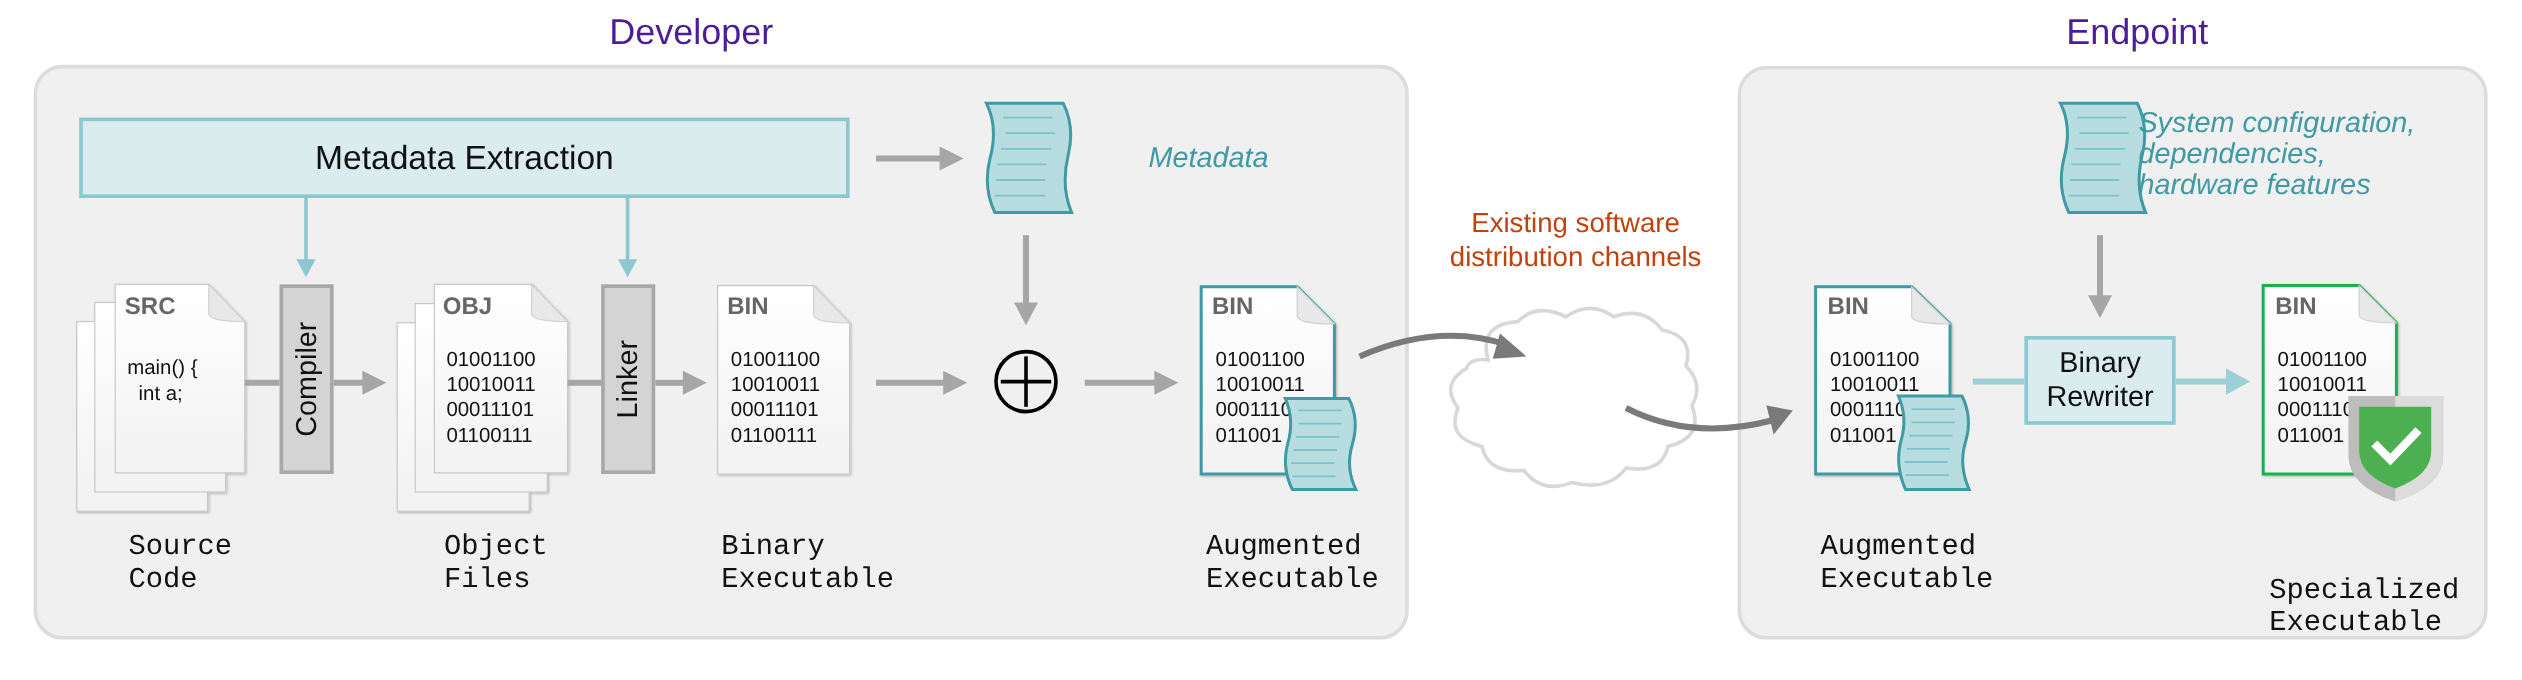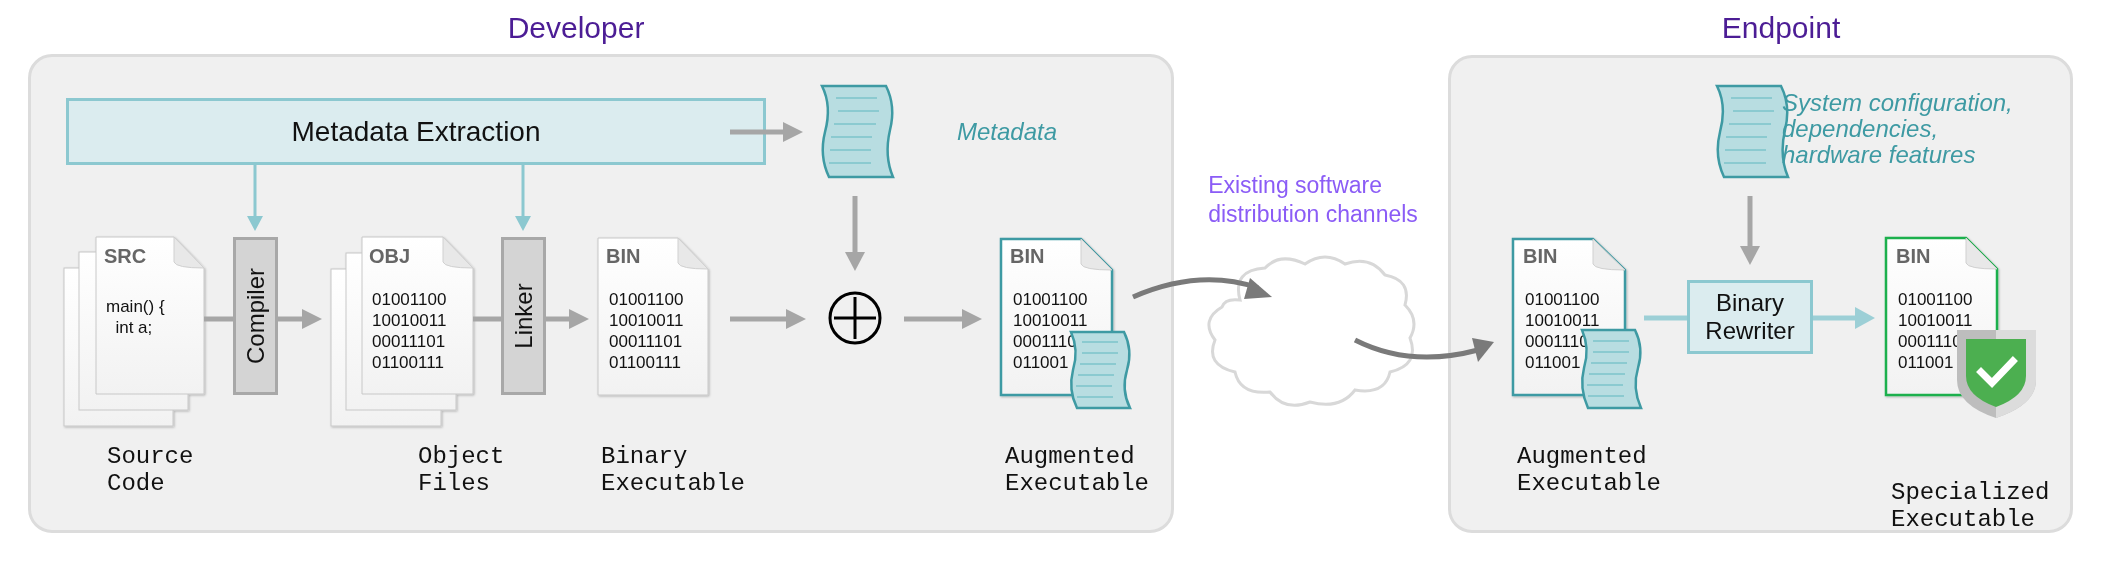--- a/index.html
+++ b/index.html
@@ -6,34 +6,34 @@
   body { width:2102px; height:567px; position:relative; overflow:hidden; font-family:"Liberation Sans", sans-serif; }
   .region { position:absolute; background:#f0f0f0; border:3px solid #dcdcdc; border-radius:24px; box-sizing:border-box; }
   .region-title { position:absolute; font-size:30px; color:#4c1d95; transform:translateX(-50%); white-space:nowrap; line-height:1; }
   .label { position:absolute; font-size:24px; color:#111; line-height:27px; white-space:pre;font-family:Liberation Mono, monospace; }
   .meta-box { position:absolute; background:#dbecef; border:3px solid #8cc8d0; box-sizing:border-box; display:flex; align-items:center; justify-content:center; font-size:28px; color:#111; }
   .proc { position:absolute; background:#d4d4d4; border:3px solid #a8a8a8; box-sizing:border-box; }
   .proc span { position:absolute; left:50%; top:50%; transform:translate(-50%,-50%) rotate(-90deg); font-size:24px; color:#111; white-space:nowrap; }
   .teal-italic { position:absolute; font-style:italic; color:#3e9aa3; font-size:24px; line-height:26px; white-space:pre; }
   .doc-text { position:absolute; font-size:17px; line-height:21px; color:#111; white-space:pre; }
   .doc-tag { position:absolute; font-size:20px; font-weight:bold; color:#666; }
-  .cloud-text { position:absolute; font-size:23px; line-height:29px; color:#8b5cf6; text-align:left; transform:translateX(-50%); white-space:pre; }
+  .cloud-text { position:absolute; font-size:23px; line-height:29px; color:#c2410c; text-align:center; transform:translateX(-50%); white-space:pre; }
   .rewriter { position:absolute; background:#dbecef; border:3px solid #8cc8d0; box-sizing:border-box; display:flex; align-items:center; justify-content:center; text-align:center; font-size:24px; line-height:28px; color:#111; white-space:pre; }
   svg.layer { position:absolute; left:0; top:0; }
 </style>
 </head>
 <body>
 
 <div class="region-title" style="left:576px; top:13px;">Developer</div>
 <div class="region-title" style="left:1743px; top:13px;margin-left:38px;">Endpoint</div>
 
 <div class="region" style="left:28px; top:54px; width:1146px; height:479px;"></div>
 <div class="region" style="left:1448px; top:55px; width:625px; height:478px;"></div>
 
-<div class="meta-box" style="left:66px; top:98px; width:700px; height:67px;">Metadata Extraction</div>
+<div class="meta-box" style="left:66px; top:98px; width:642px; height:67px;">Metadata Extraction</div>
 
 <svg class="layer" width="2102" height="567" viewBox="0 0 2102 567">
   <defs>
     <linearGradient id="pageGrad" x1="0" y1="0" x2="0" y2="1">
       <stop offset="0" stop-color="#ffffff"></stop>
       <stop offset="1" stop-color="#f2f2f2"></stop>
     </linearGradient>
     <filter id="shadow" x="-10%" y="-10%" width="130%" height="130%">
       <feDropShadow dx="1" dy="1" stdDeviation="1" flood-color="#000" flood-opacity="0.25"></feDropShadow>
     </filter>
@@ -242,21 +242,21 @@
 hardware features</div>
 
 <div class="rewriter" style="left:1687px; top:280px; width:126px; height:74px;">Binary
 Rewriter</div>
 
 <div class="cloud-text" style="left:1313px; top:171px;">Existing software
 distribution channels</div>
 
 <div class="label" style="left:107px; top:443px;">Source
 Code</div>
-<div class="label" style="left:370px; top:443px;margin-left:48px;">Object
+<div class="label" style="left:370px; top:443px;">Object
 Files</div>
 <div class="label" style="left:601px; top:443px;">Binary
 Executable</div>
 <div class="label" style="left:1005px; top:443px;">Augmented
 Executable</div>
 <div class="label" style="left:1517px; top:443px;">Augmented
 Executable</div>
 <div class="label" style="left:1891px; top:443px;margin-top:36px;">Specialized
 Executable</div>
 

